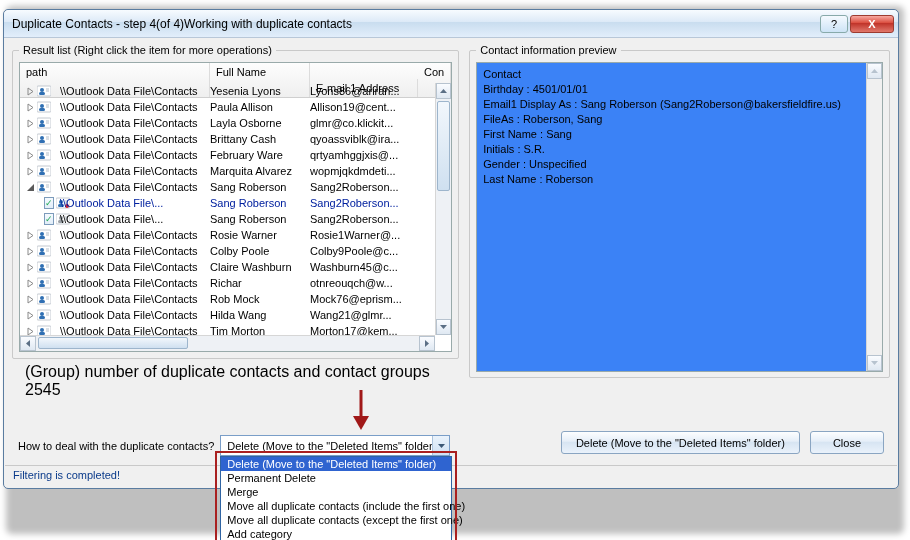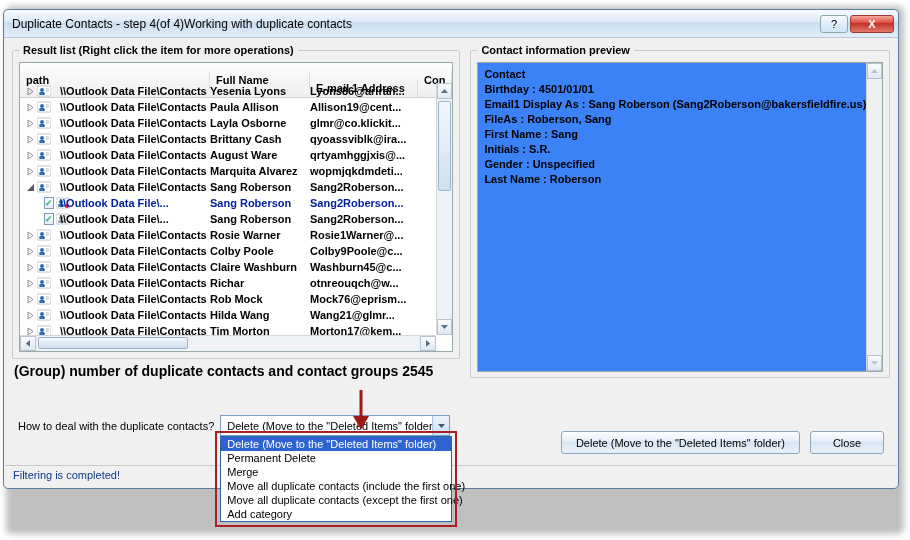--- a/index.html
+++ b/index.html
@@ -6,25 +6,25 @@
   body { margin: 0; background: #fff; width: 910px; height: 540px; position: relative; }
   .shadow { position: absolute; top: 6px; left: 6px; width: 898px; height: 528px; background: rgba(0,0,0,0.25); filter: blur(3px); border-radius: 6px; }
   .window { position: absolute; top: 9px; left: 3px; width: 896px; height: 480px; background: #f0f0f0; border: 1px solid #5a7ca0; border-radius: 5px; overflow: visible; }
   .titlebar { height: 28px; background: linear-gradient(#f7fbff,#dce9f7 45%,#c9ddef 46%,#e2eefb); display:flex; align-items:center; padding:0 4px 0 8px; border-bottom:1px solid #b8c7d8; border-radius:5px 5px 0 0; }
   .titlebar .title { flex:1; font-size:12px; color:#000; }
   .winbtn { width: 28px; height:18px; margin-left:2px; border:1px solid #8aa; border-radius:3px; display:flex; align-items:center; justify-content:center; font-size:11px; background:linear-gradient(#f5faff,#cde3f6);}
   .winbtn.close { width:44px; background:linear-gradient(#f7a9a1,#d9493a 45%,#c0342a 46%,#e1786c); border-color:#9c3b30; color:#fff; font-weight:bold;}
   .body { position:absolute; top:28px; left:0; right:0; bottom:0; padding:6px 8px 8px 8px; }
   fieldset.group { border:1px solid #c9c9c9; border-radius:2px; margin:0; padding:6px 6px 6px 6px; background:#f0f0f0;}
   fieldset.group > legend { font-size:11px; color:#000; padding:0 4px; }
-  .cols { display:flex; gap:10px;font-weight:bold; }
+  .cols { display:flex; gap:10px; }
   .left { flex:0 0 432px; }
   .right { flex:1; }
   .listview { border:1px solid #9aa; background:#fff; position:relative; height:290px; }
-  .lv-head { display:flex; background:linear-gradient(#fdfdfd,#efefef); border-bottom:1px solid #cfcfcf; font-size:11px;align-items:center; }
+  .lv-head { display:flex; background:linear-gradient(#fdfdfd,#efefef); border-bottom:1px solid #cfcfcf; font-size:11px; }
   .lv-head > div { padding:3px 6px; border-right:1px solid #dcdcdc; white-space:nowrap; overflow:hidden; }
   .c-path{width:190px;} .c-name{width:100px;} .c-email{width:108px;margin-top:16px;} .c-last{flex:1;}
   .lv-body { position:absolute; top:20px; bottom:16px; left:0; right:16px; overflow:hidden; }
   .row { display:flex; font-size:11px; height:16px; align-items:center; }
   .row .tree { width:40px; display:flex; align-items:center; gap:2px; padding-left:6px;}
   .row .tree.indent { padding-left:24px; }
   .tw { width:9px; height:9px; display:inline-block; }
   .tw svg { display:block; }
   .ico { width:14px; height:12px; display:inline-block; }
   .row .path { width:150px; white-space:nowrap; overflow:hidden; }
@@ -35,21 +35,21 @@
   .vscroll .btn{height:16px;background:linear-gradient(#fafcff,#dfe8f2);border:1px solid #b7c3cf;display:flex;align-items:center;justify-content:center;}
   .vscroll .track{position:absolute;top:16px;bottom:16px;left:0;right:0;background:#eef1f5;}
   .vscroll .thumb{position:absolute;top:2px;left:1px;right:1px;height:90px;background:linear-gradient(#f2f7fc,#cfe0f0);border:1px solid #9db5cc;border-radius:2px;}
   .vscroll .btn.down{position:absolute;bottom:0;left:0;right:0;}
   .hscroll { position:absolute; left:0; right:16px; bottom:0; height:16px; background:#f0f0f0; border-top:1px solid #d6d6d6; display:flex;}
   .hscroll .btn{width:16px;background:linear-gradient(#fafcff,#dfe8f2);border:1px solid #b7c3cf;display:flex;align-items:center;justify-content:center;}
   .hscroll .track{flex:1;background:#eef1f5;position:relative;}
   .hscroll .thumb{position:absolute;top:1px;left:2px;height:12px;width:150px;background:linear-gradient(#f2f7fc,#cfe0f0);border:1px solid #9db5cc;border-radius:2px;}
   .preview { border:1px solid #9aa; background:#3b82f6; height:310px; padding:4px 6px; font-size:11px; line-height:15px; position:relative; }
   .pv-scroll { position:absolute; top:0; right:0; bottom:0; width:16px; background:#f0f0f0; border-left:1px solid #d6d6d6;}
-  .lineinfo { font-size:14px; margin:4px 2px 6px 2px; }
+  .lineinfo { font-size:16px; margin:4px 2px 6px 13px; }
   .actionrow { display:flex; align-items:center; gap:6px; font-size:11px; margin-left:6px;}
   .combo { position:relative; width:230px; height:21px; border:1px solid #7a9ec8; background:#fff; display:flex; align-items:center; }
   .combo .val { flex:1; padding:0 6px; font-size:11px; white-space:nowrap; overflow:hidden;}
   .combo .cbtn { width:17px; height:19px; border-left:1px solid #abc3dc; background:linear-gradient(#eaf3fc,#cfe1f3); display:flex; align-items:center; justify-content:center;}
   .dropdown { position:absolute; top:20px; left:-1px; width:232px; background:#fff; border:1px solid #2f64a3; z-index:100;}
   .dd-outline { position:absolute; top:-6px; left:-6px; right:-6px; bottom:-6px; border:2px solid #a92020; pointer-events:none;}
   .dropdown .opt { font-size:11px; padding:1px 6px; white-space:nowrap; }
   .dropdown .opt.sel { background:#2f64d0; color:#fff;}
   .bigbtn { height:23px; padding:0 14px; font-size:11px; border:1px solid #8aa5c2; border-radius:3px; background:linear-gradient(#fdfeff,#e5eef8 45%,#d6e4f2 46%,#eaf2fb); display:flex; align-items:center; }
   .rightbtns { position:absolute; right:14px; bottom:34px; display:flex; gap:10px;}
@@ -170,21 +170,21 @@
                     </span>
                     <span class="ico"><svg width="14" height="12">
                         <rect x="0" y="1" width="14" height="10" rx="1" fill="#fff" stroke="#c3c9d0"></rect>
                         <circle cx="5" cy="5" r="2" fill="#2f6fb3"></circle>
                         <rect x="2" y="7" width="6" height="3" rx="1.5" fill="#2f6fb3"></rect>
                         <line x1="9" y1="4" x2="12" y2="4" stroke="#b5bfc9"></line>
                         <line x1="9" y1="6" x2="12" y2="6" stroke="#b5bfc9"></line>
                       </svg></span>
                   </div>
                   <div class="path">\\Outlook Data File\Contacts</div>
-                  <div class="name">August Ware</div>
+                  <div class="name">February Ware</div>
                   <div class="email">qrtyamhggjxis@...</div>
                 </div>
                 <div class="row">
                   <div class="tree">
                     <span class="tw">
                       <svg width="9" height="9">
                         <polygon points="2,1 7,4.5 2,8" fill="none" stroke="#8a8a8a"></polygon>
                       </svg>
                     </span>
                     <span class="ico"><svg width="14" height="12">

